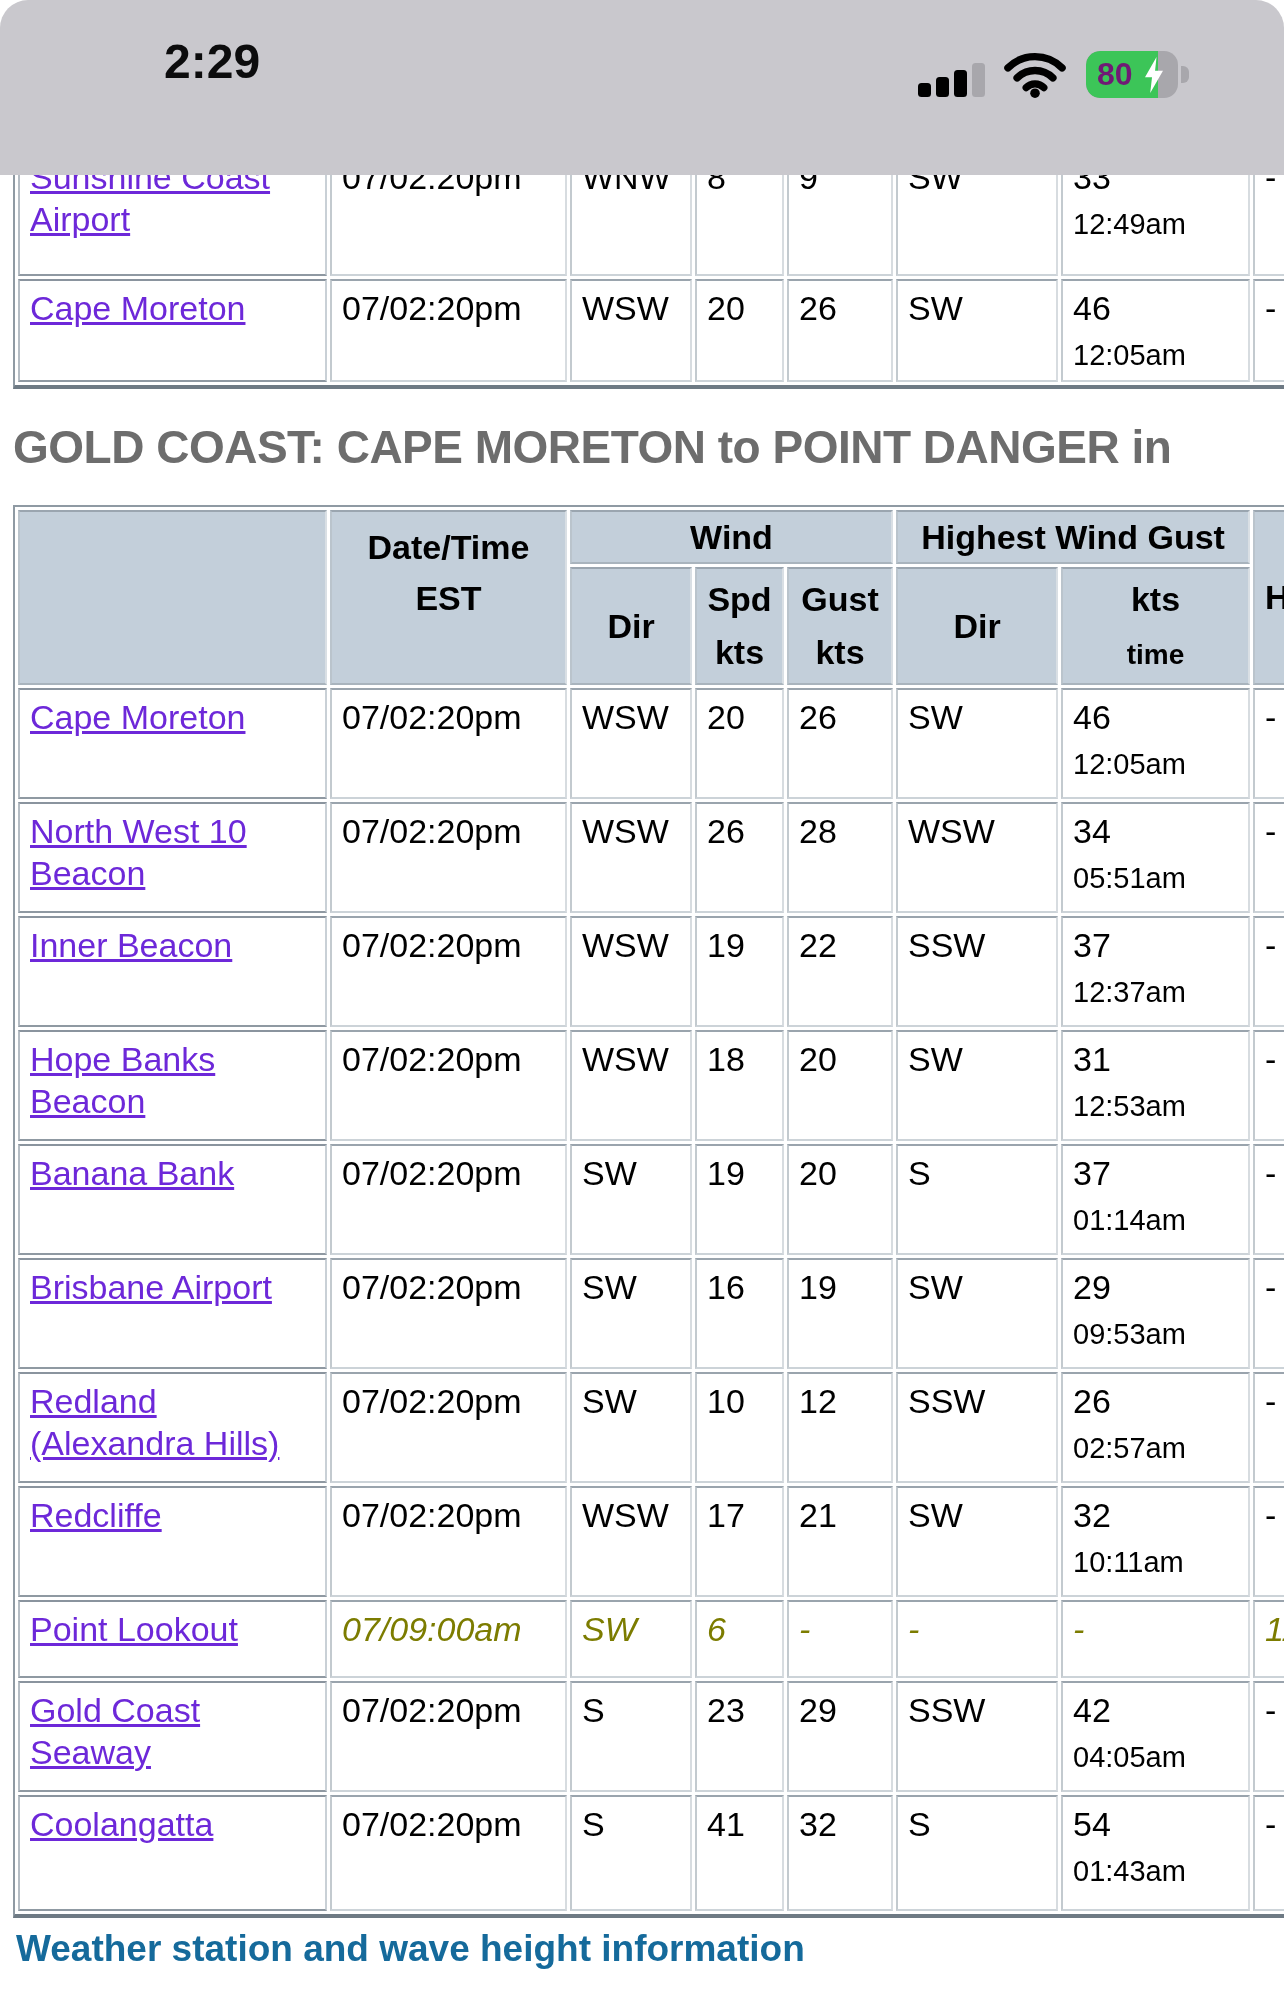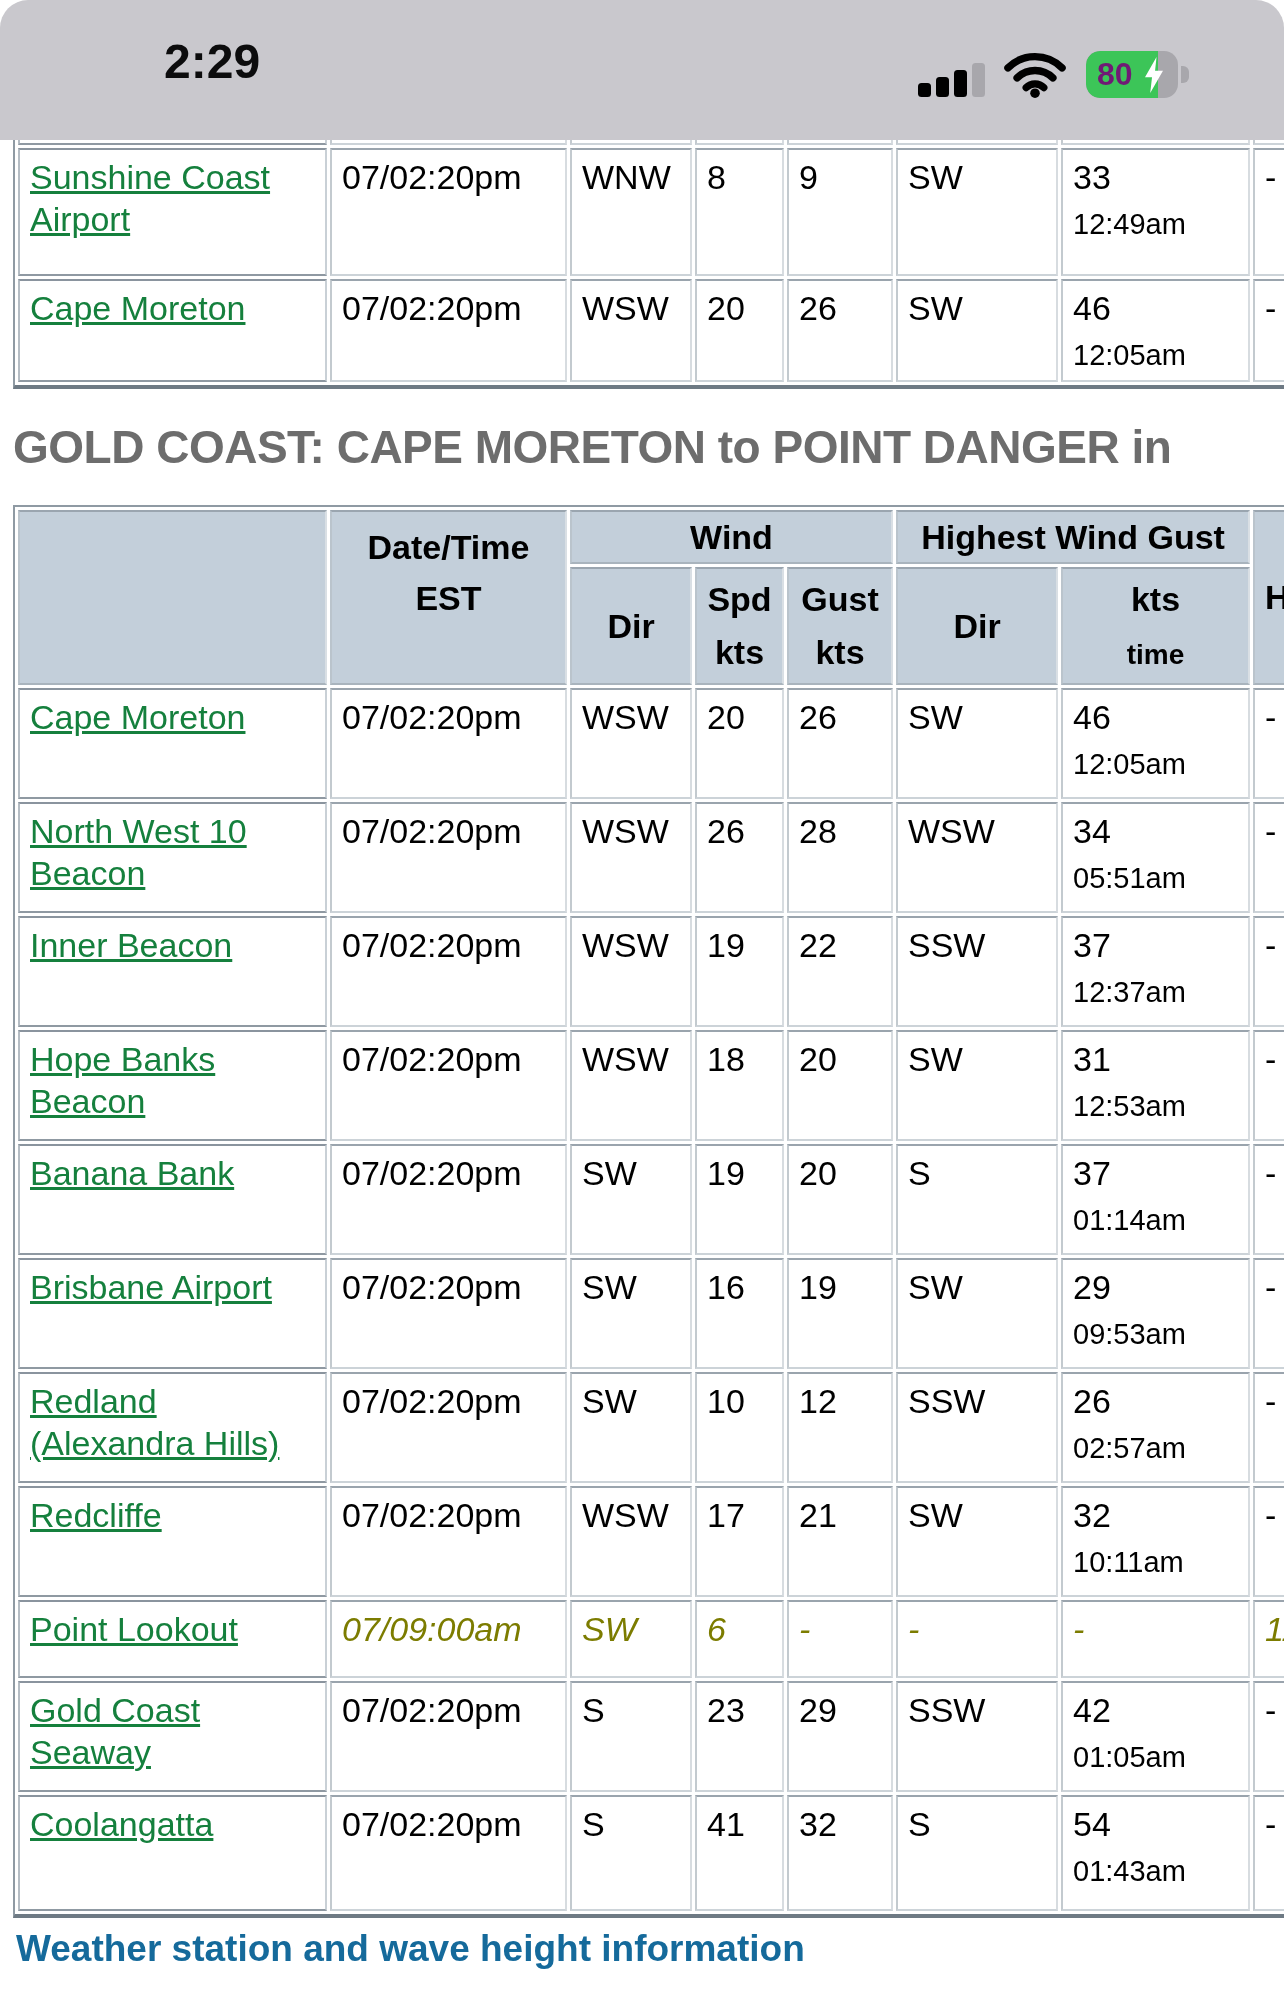--- a/index.html
+++ b/index.html
@@ -5,21 +5,21 @@
   html,body{margin:0;padding:0;}
   body{
     width:1284px;height:1994px;position:relative;overflow:hidden;
     background:#ffffff;
     font-family:"Liberation Sans","DejaVu Sans",sans-serif;
     -webkit-font-smoothing:antialiased;
   }
 
   
   .status-bar{
-    position:absolute;top:0;left:0;width:1284px;height:140px;
+    position:absolute;top:0;left:0;width:1284px;height:175px;
     background:#c9c8cd;border-radius:28px 28px 0 0;z-index:50;
   }
   .status-time{
     position:absolute;left:164px;top:34px;
     font-size:48px;font-weight:600;color:#0c0c0d;letter-spacing:0px;
   }
   .signal{position:absolute;left:918px;top:62px;display:flex;align-items:flex-end;gap:5px;height:35px;}
   .signal i{display:block;width:13px;border-radius:3.5px;}
   .signal i.b1{height:14px;background:#000;}
   .signal i.b2{height:20px;background:#000;}
@@ -61,21 +61,21 @@
   .top-table tr:nth-child(1){height:12px;}
   .top-table tr:nth-child(1) th,.top-table tr:nth-child(1) td{padding:0;}
   .top-table tr:nth-child(2){height:128px;}
   .top-table tr:nth-child(3){height:94px;}
   .main-table thead tr:nth-child(1){height:50px;}
   .main-table thead tr:nth-child(2){height:106px;}
   .main-table tbody tr{height:111px;}
   .main-table tbody tr:nth-child(9){height:78px;}
   .main-table tbody tr:nth-child(11){height:116px;}
 
-  .obs-table a{color:#15803d;text-decoration:underline;}
+  .obs-table a{color:#6d28d9;text-decoration:underline;}
   .stale td{color:#7c7c00;font-style:italic;}
   .gv{display:block;}
   .gt{display:block;font-size:29px;margin-top:9px;}
 
   
   .section-heading{
     position:absolute;top:420px;left:13px;margin:0;
     font-size:46px;font-weight:bold;color:#6d6d6d;
     white-space:nowrap;letter-spacing:-0.5px;
   }
@@ -323,21 +323,21 @@
         </tr>
         <tr>
           <th><a href="#">Gold Coast Seaway</a></th>
           <td>07/02:20pm</td>
           <td>S</td>
           <td>23</td>
           <td>29</td>
           <td>SSW</td>
           <td>
             <span class="gv">42</span>
-            <span class="gt">01:05am</span>
+            <span class="gt">04:05am</span>
           </td>
           <td>-</td>
         </tr>
         <tr>
           <th><a href="#">Coolangatta</a></th>
           <td>07/02:20pm</td>
           <td>S</td>
           <td>41</td>
           <td>32</td>
           <td>S</td>

